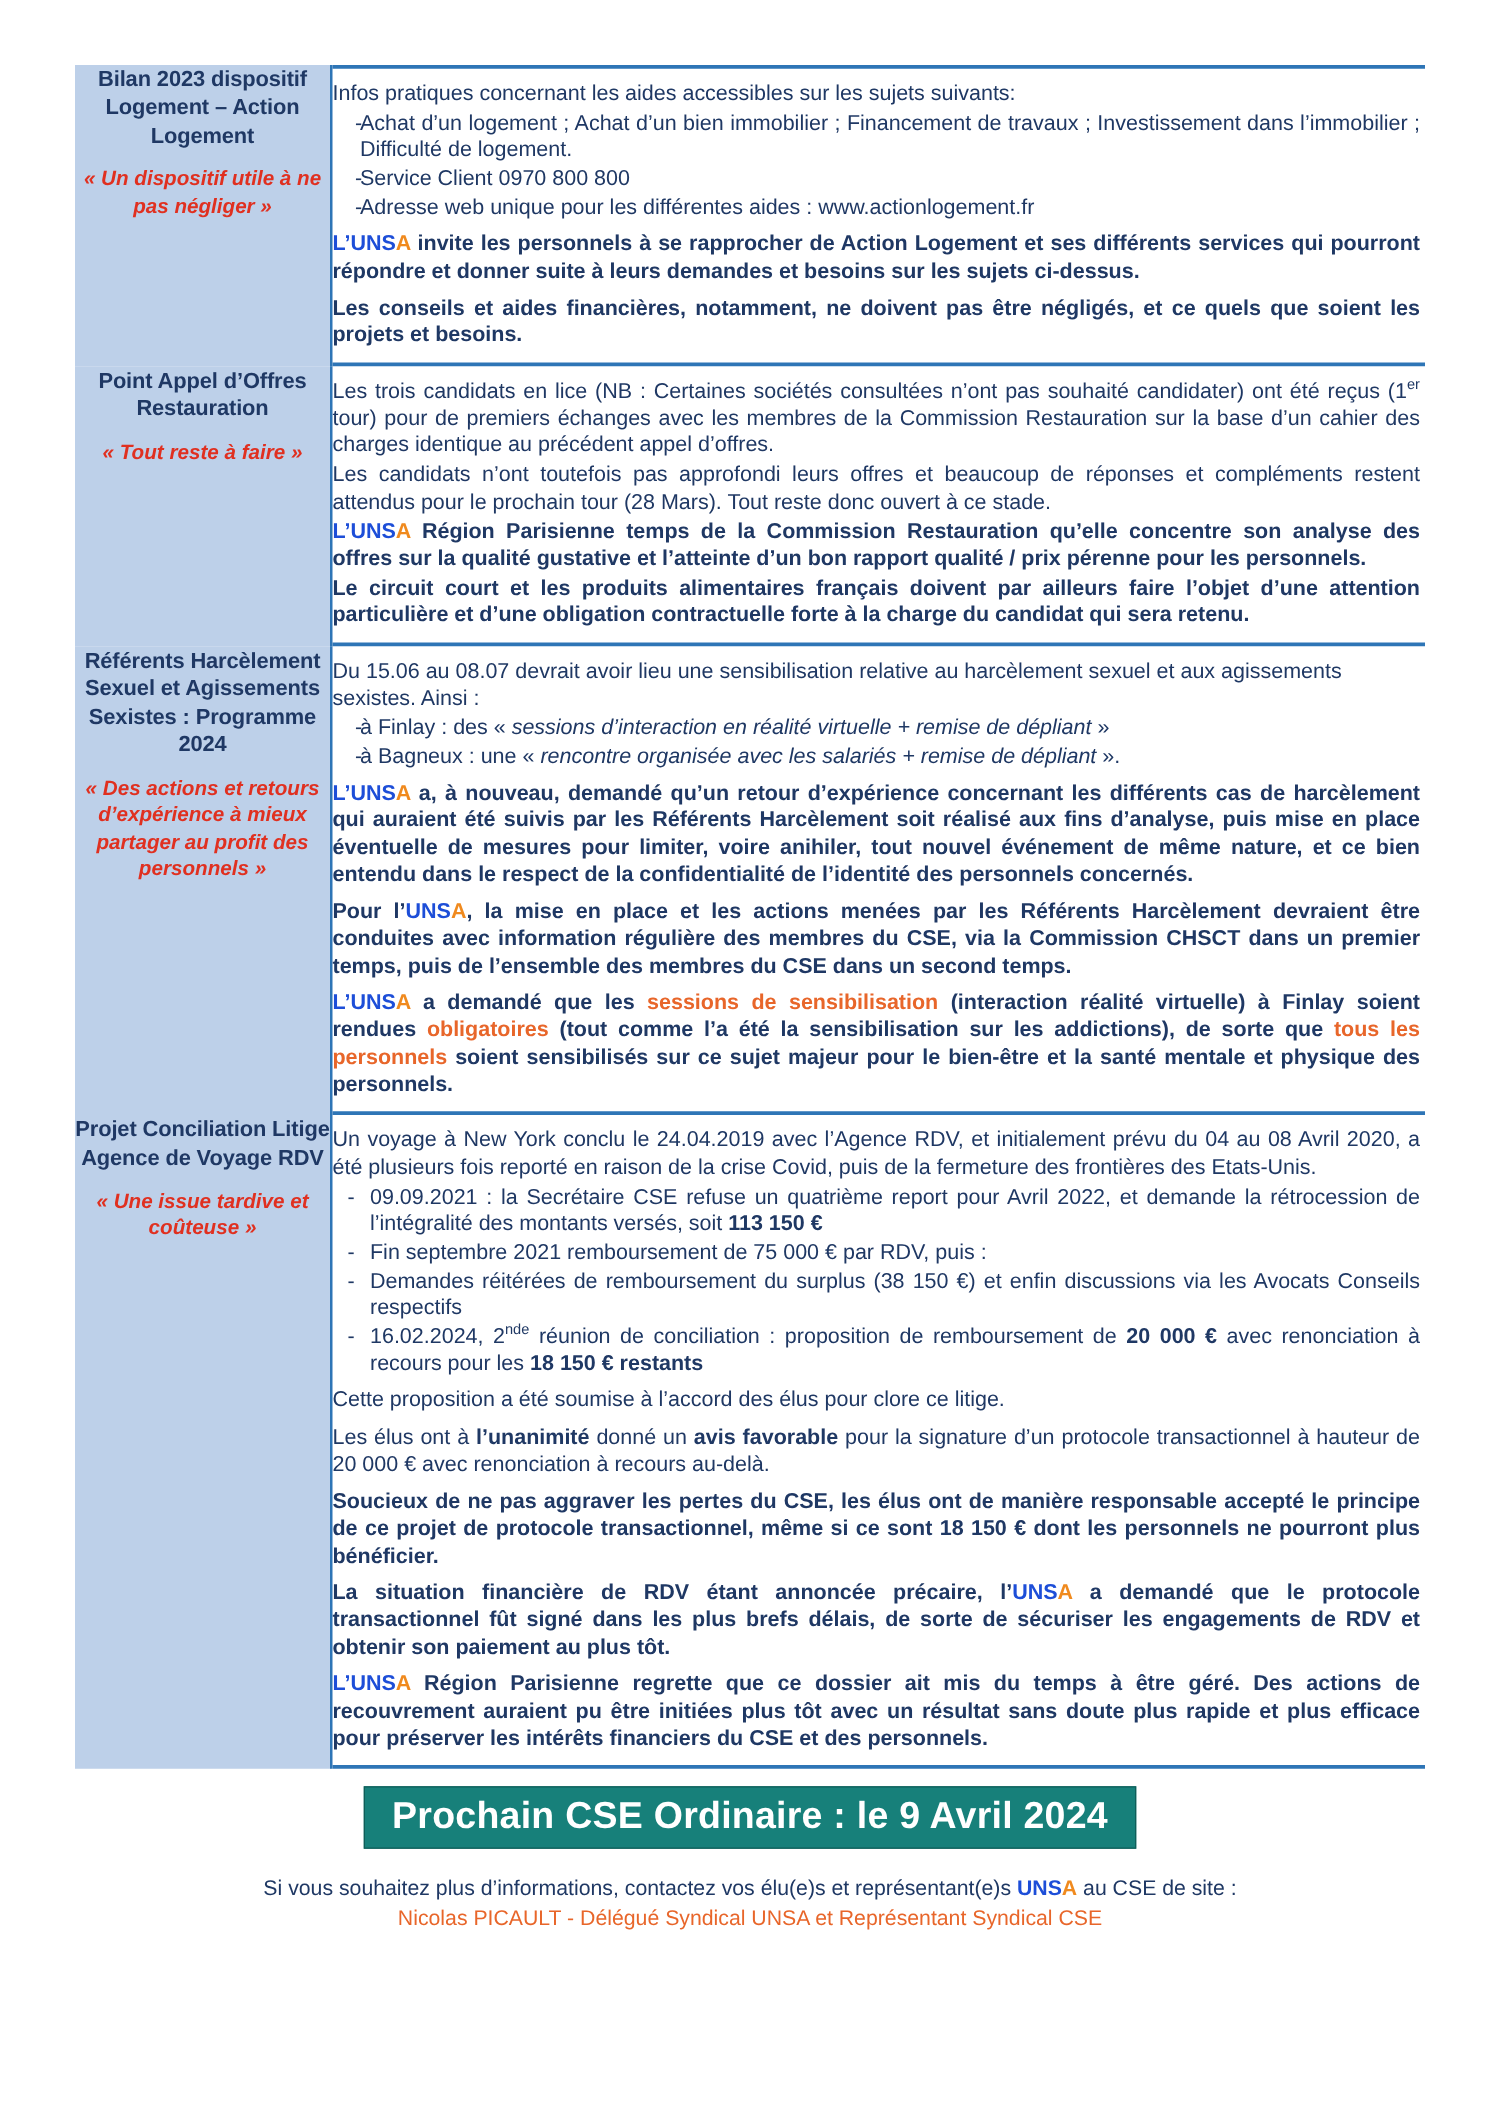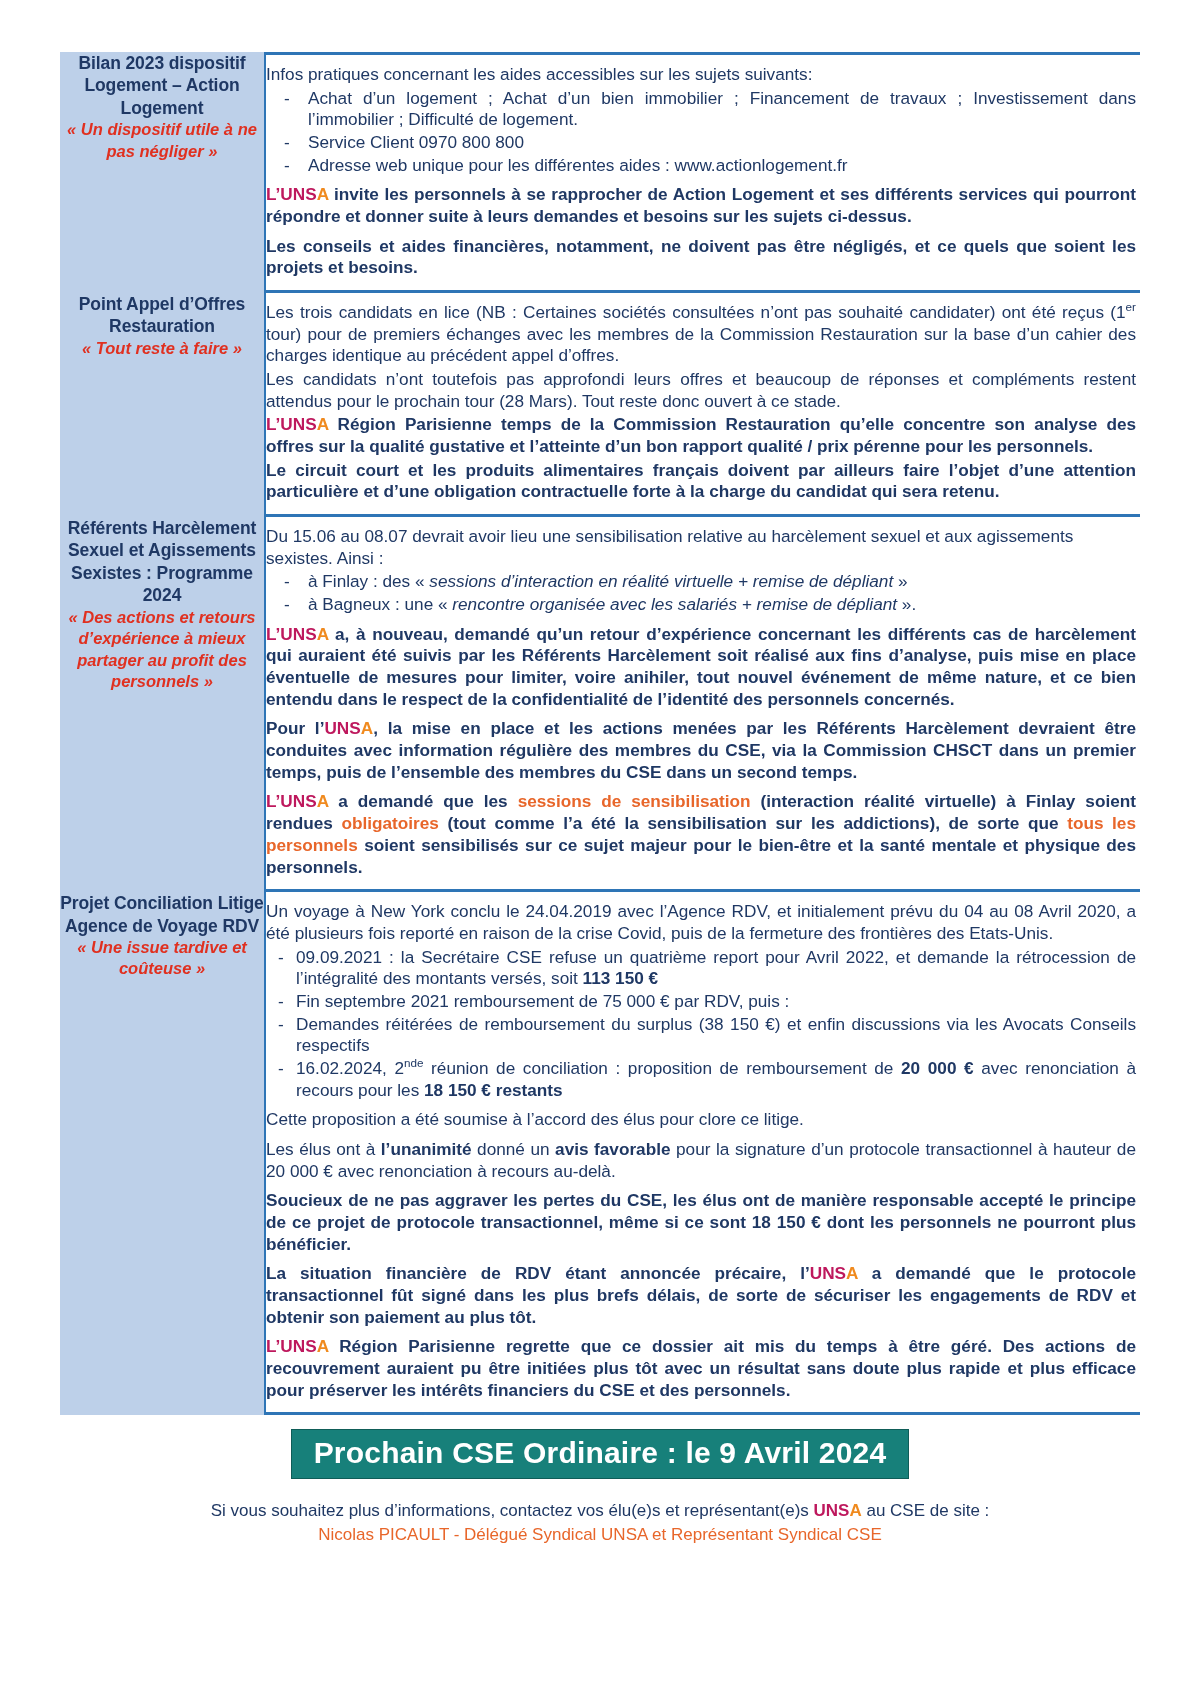--- a/index.html
+++ b/index.html
@@ -42,20 +42,21 @@
     vertical-align: middle;
   }
   .label-title {
     font-weight: bold;
     font-size: 17.5px;
     line-height: 1.28;
     color: #1F3864;
     letter-spacing: -0.1px;
   }
   .label-quote {
+    margin-top: 14px;
     font-style: italic;
     font-weight: bold;
     font-size: 16.5px;
     line-height: 1.3;
     color: #E03020;
   }
 
   .body-cell {
     padding: 0 0 0 12px;
     border-left: 2px solid #2E75B6;
@@ -78,37 +79,37 @@
   p.gap { margin-top: 8px; }
   p.b { font-weight: bold; }
 
   ul.dash {
     margin: 0 0 2px 0;
     padding: 0;
     list-style: none;
   }
   ul.dash > li {
     position: relative;
-    padding-left: 42px;
+    padding-left: 22px;
     font-size: 17.2px;
     line-height: 1.26;
     text-align: justify;
     margin-bottom: 1px;
     color: #1F3864;
   }
   ul.dash > li::before {
     content: "-";
     position: absolute;
     left: 18px;
     top: 0;
   }
   ul.dash.tight > li { padding-left: 30px; }
   ul.dash.tight > li::before { left: 12px; }
 
-  .u  { color: #be185d; font-weight: bold; }   
+  .u  { color: #1d4ed8; font-weight: bold; }   
   .a  { color: #F08A1E; font-weight: bold; }   
   .org{ color: #E8662A; font-weight: bold; }   
   .it { font-style: italic; }
   .bd { font-weight: bold; }
   sup { font-size: 0.68em; vertical-align: super; line-height: 0; }
 
   
   .banner-wrap {
     width: 1080px;
     text-align: center;

